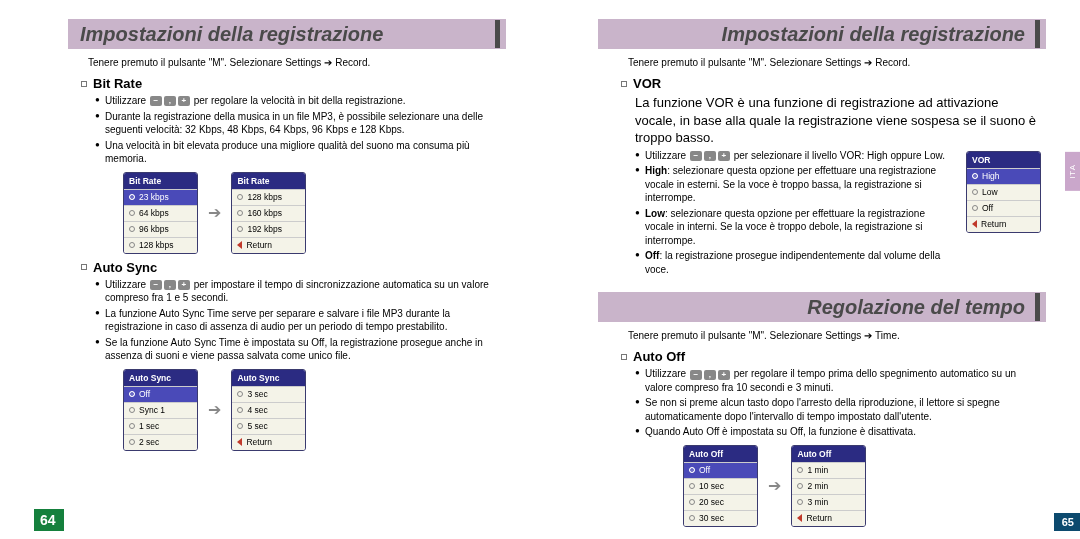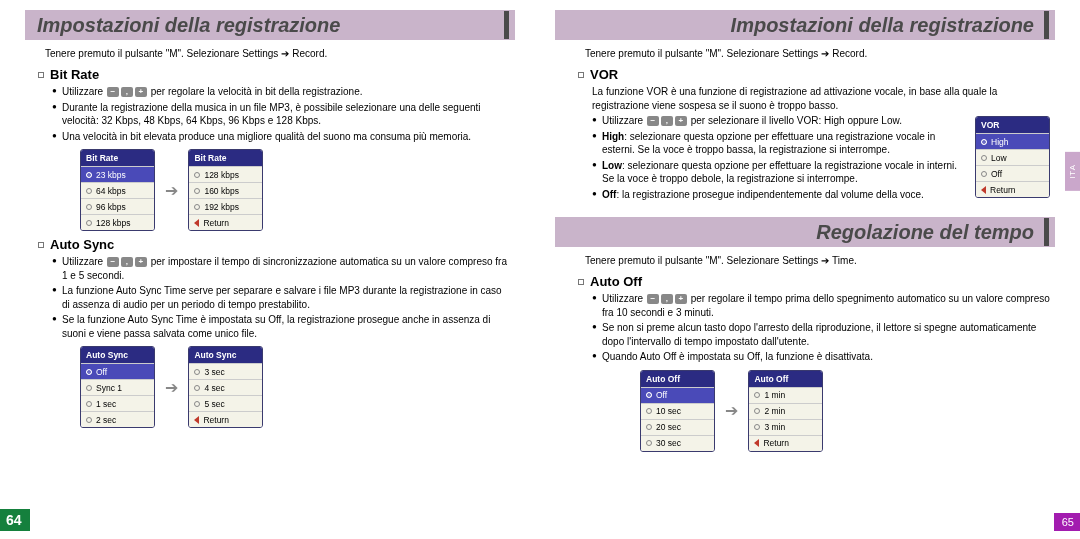--- a/index.html
+++ b/index.html
@@ -10,21 +10,22 @@
     height: 539px;
     display: flex;
     position: relative;
     font-size: 10px;
     color: #000;
   }
   .page {
     width: 540px;
     height: 539px;
     position: relative;
-    padding: 0;
+    padding: 9px;
+    margin-left: 34px;
   }
   .header-bar {
     background: #c9b4ca;
     height: 30px;
     display: flex;
     align-items: center;
     margin: 10px 25px 8px 25px;
   }
   .header-bar.right { margin-left: 15px; margin-right: 25px; }
   .header-title {
@@ -150,23 +151,23 @@
     background: #15803d;
     color: #fff;
     font-weight: bold;
     font-size: 14px;
     padding: 3px 8px 3px 6px;
   }
   .page-num-right {
     position: absolute;
     right: 0;
     bottom: 8px;
-    background: #a21caf;
-    color: #fff;
-    font-weight: normal;
+    background: #0c4a6e;
+    color: #fff;
+    font-weight: bold;
     font-size: 11px;
     padding: 3px 6px 3px 8px;
   }
   .side-tab {
     position: absolute;
     right: 0;
     top: 152px;
     background: #caa7cb;
     color: #fff;
     font-size: 8px;
@@ -316,21 +317,21 @@
   <div class="header-bar right">
     <div class="header-title ralign">Impostazioni della registrazione</div>
     <div class="header-divider"></div>
   </div>
   <div class="intro">Tenere premuto il pulsante "M". Selezionare Settings ➔ Record.</div>
 
   <div class="section-h">
     <span class="sq"></span>
     <span>VOR</span>
   </div>
-  <div style="margin:0 30px 2px 52px; font-size:10px; line-height:1.35;">La funzione VOR è una funzione di registrazione ad attivazione vocale, in base alla quale la registrazione viene sospesa se il suono è troppo basso.</div>
+  <div style="margin:0 30px 2px 52px; font-size:13px; line-height:1.35;">La funzione VOR è una funzione di registrazione ad attivazione vocale, in base alla quale la registrazione viene sospesa se il suono è troppo basso.</div>
 
   <div style="overflow:hidden;">
     <div class="vor-box-wrap">
       <div class="menu-box">
         <div class="menu-title">VOR</div>
         <div class="menu-item selected">
             <span class="dot sel"></span>
             <span>High</span>
           </div>
         <div class="menu-item">

